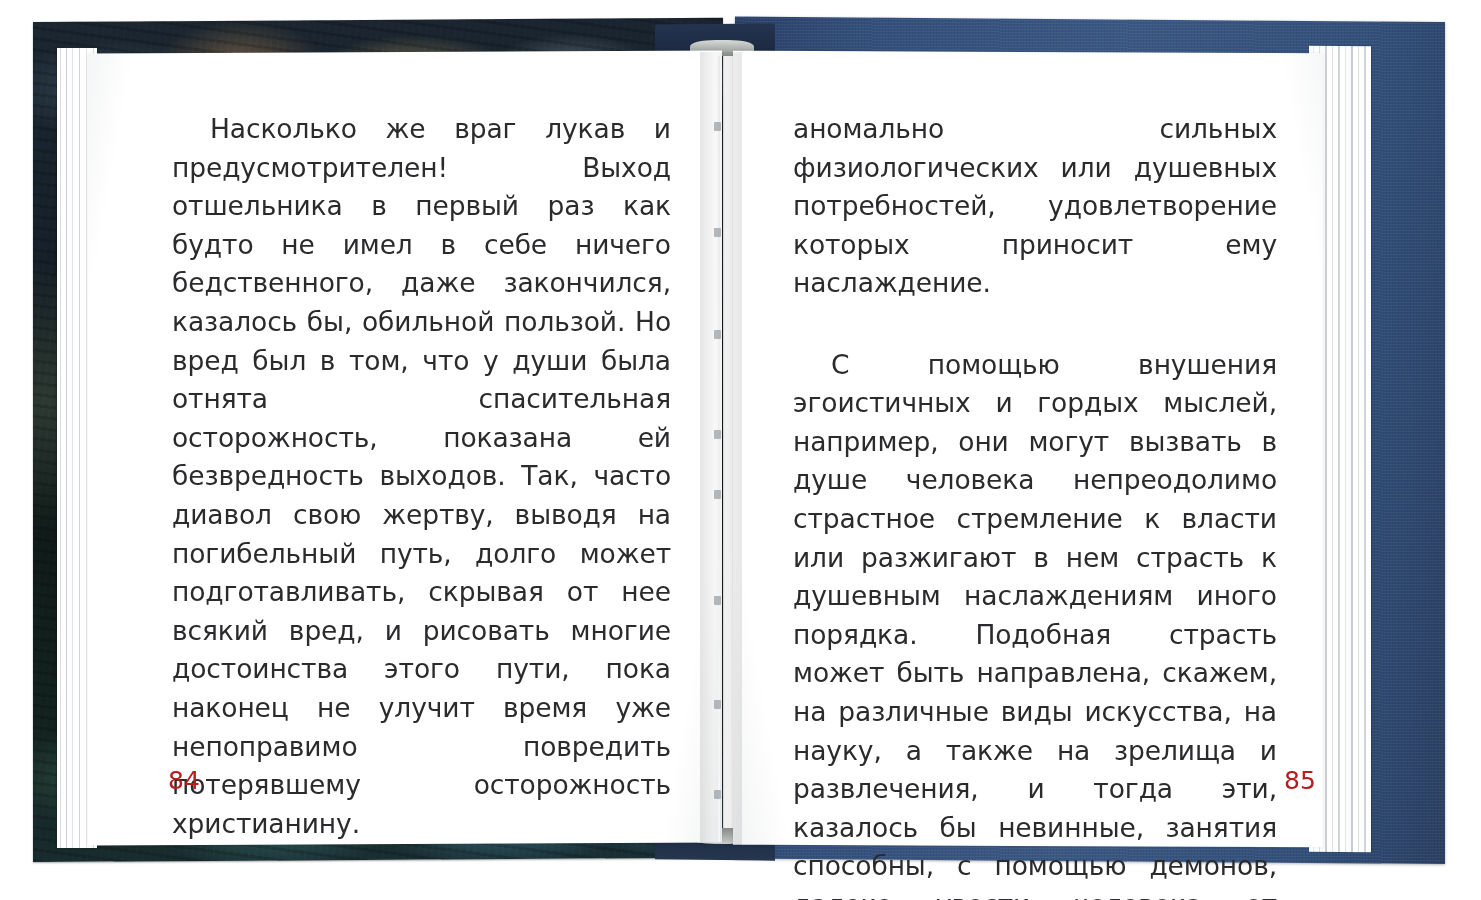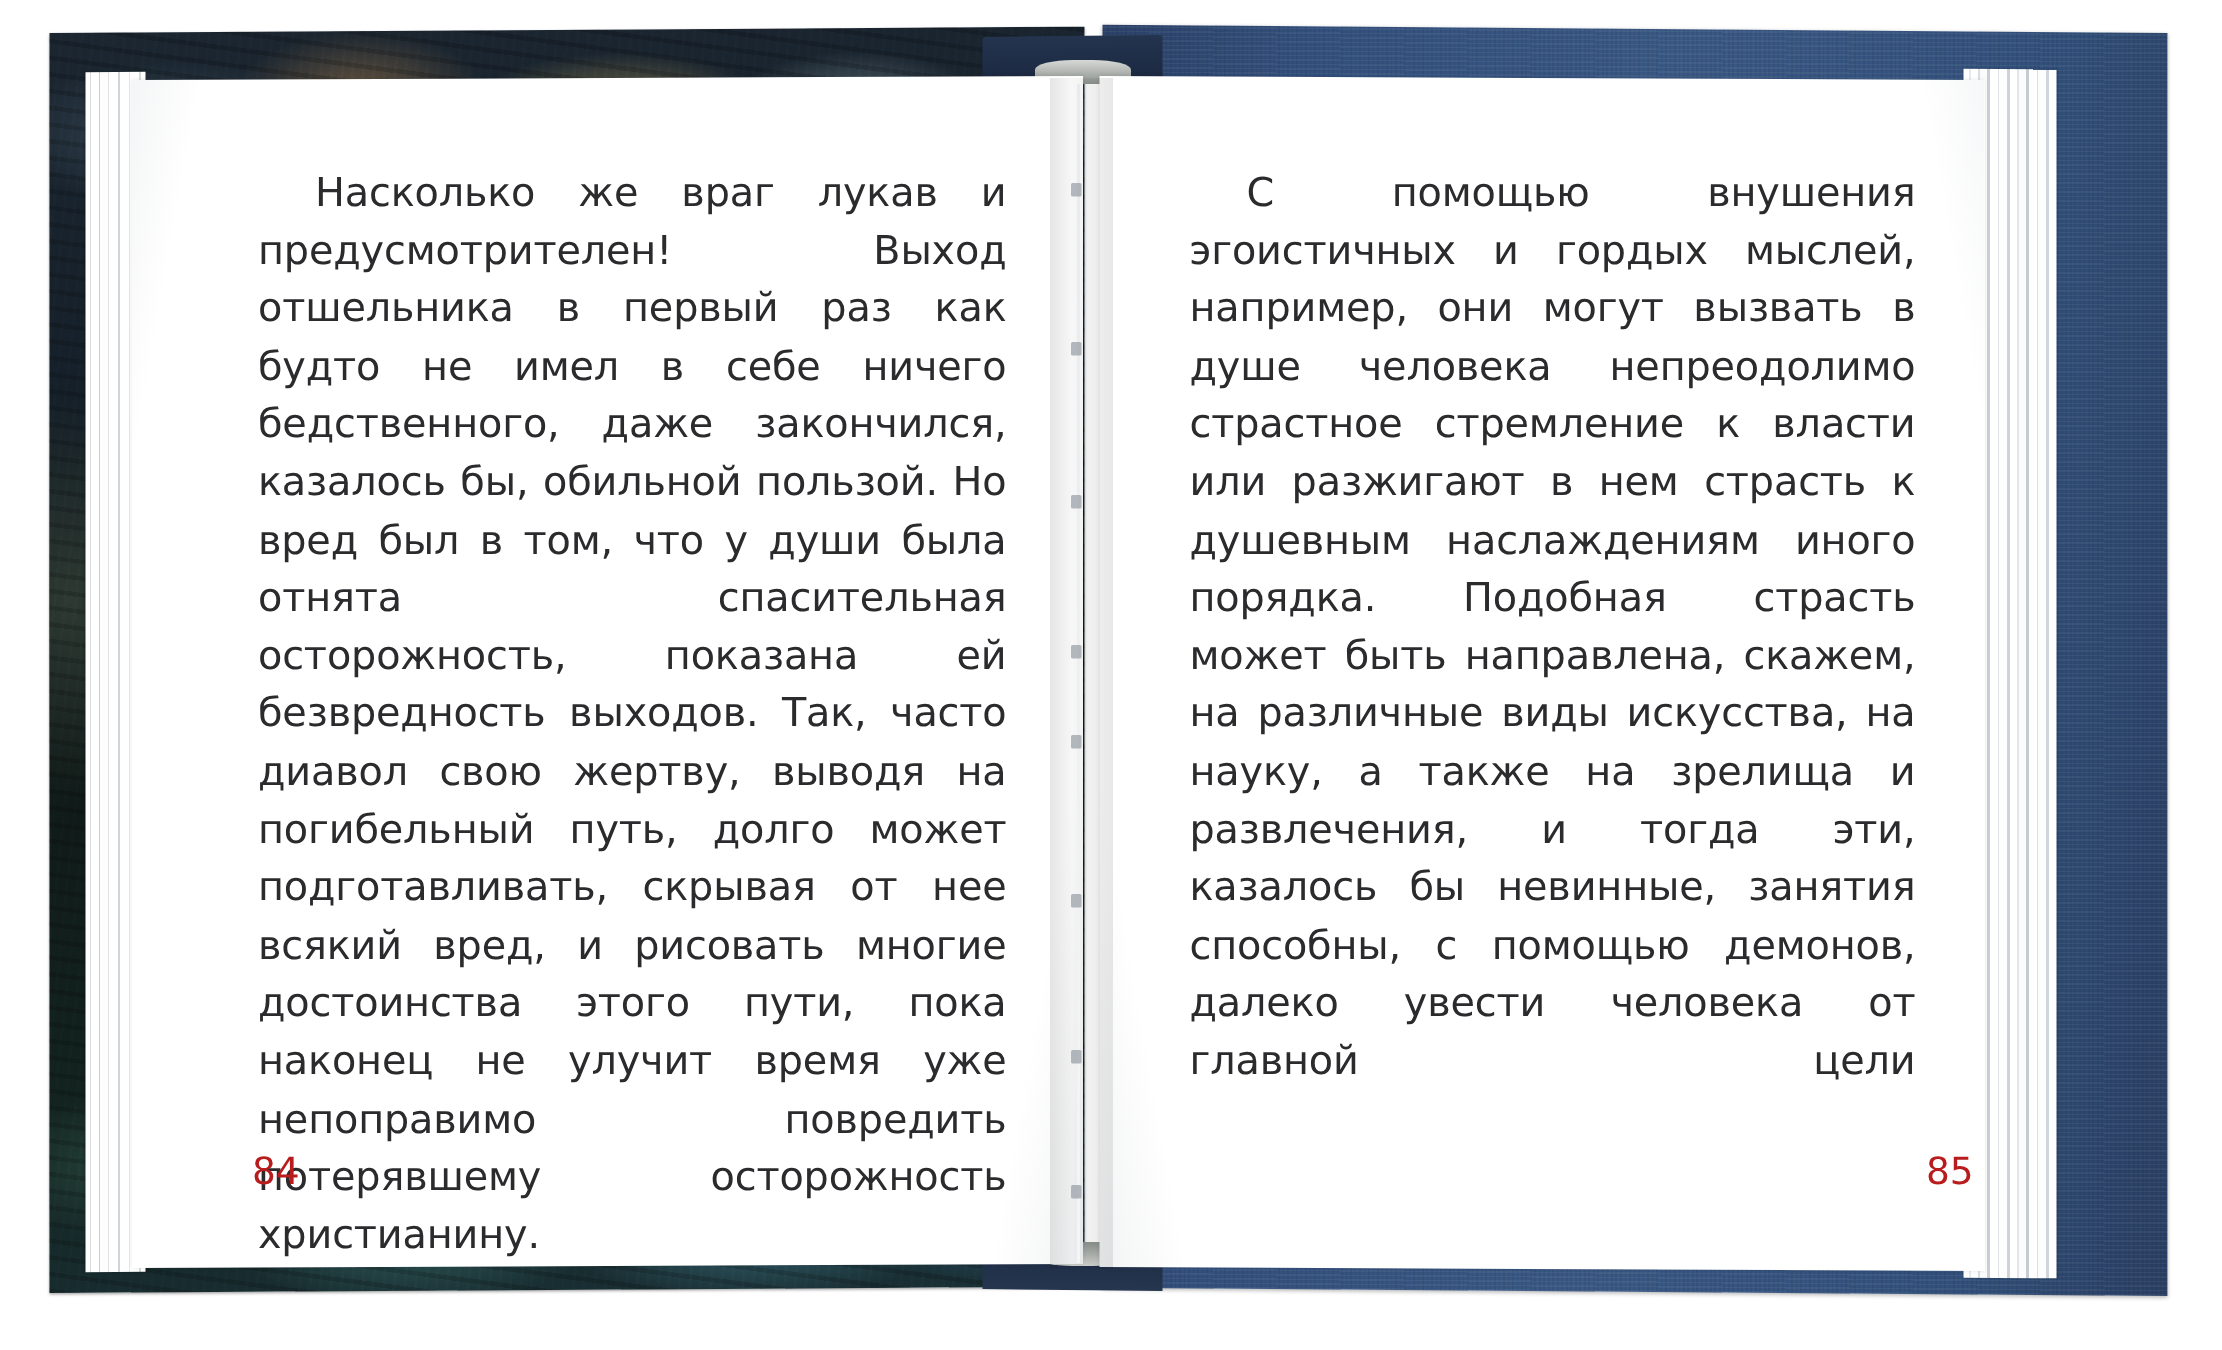--- a/index.html
+++ b/index.html
@@ -196,17 +196,18 @@
   <div class="stitch" style="top:790px"></div>
 
   <div class="textcol textcol-left">
     <p class="para indent justify-all">Насколько же враг лукав и предусмотрителен! Выход отшельника в первый раз как будто не имел в себе ничего бедственного, даже закончился, казалось бы, обильной пользой. Но вред был в том, что у души была отнята спасительная осторожность, показана ей безвредность выходов. Так, часто диавол свою жертву, выводя на погибельный путь, долго может подготавливать, скрывая от нее всякий вред, и рисовать многие достоинства этого пути, пока наконец не улучит время уже непоправимо повредить потерявшему осторожность христианину.</p>
     <div class="gap-before-title"></div>
 
   </div>
   <div class="folio folio-left">84</div>
 
   <div class="textcol textcol-right">
+    <p class="para justify-all">аномально сильных физиологических или душевных потребностей, удовлетворение которых приносит ему наслаждение.</p>
     <p class="para indent justify-all">С помощью внушения эгоистичных и гордых мыслей, например, они могут вызвать в душе человека непреодолимо страстное стремление к власти или разжигают в нем страсть к душевным наслаждениям иного порядка. Подобная страсть может быть направлена, скажем, на различные виды искусства, на науку, а также на зрелища и развлечения, и тогда эти, казалось бы невинные, занятия способны, с помощью демонов, далеко увести человека от главной цели</p>
   </div>
   <div class="folio folio-right">85</div>
 
 </div>
 
 </body></html>

